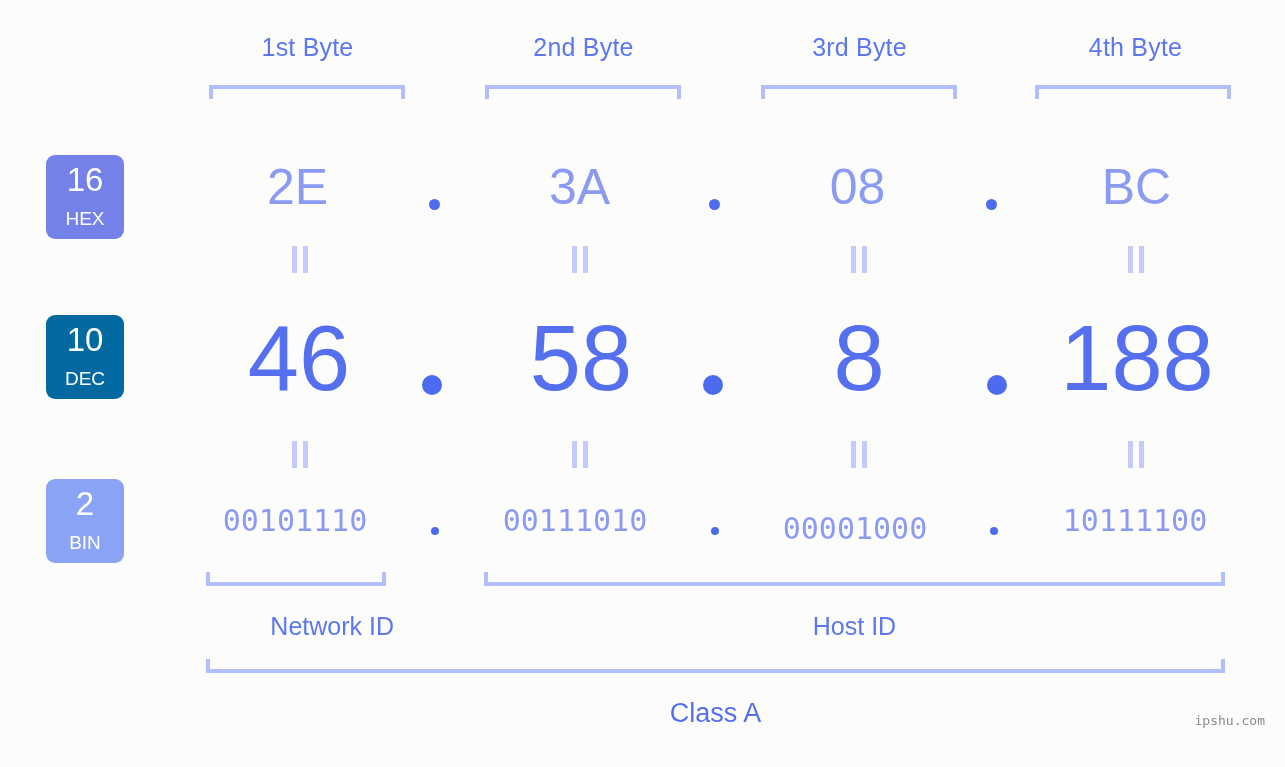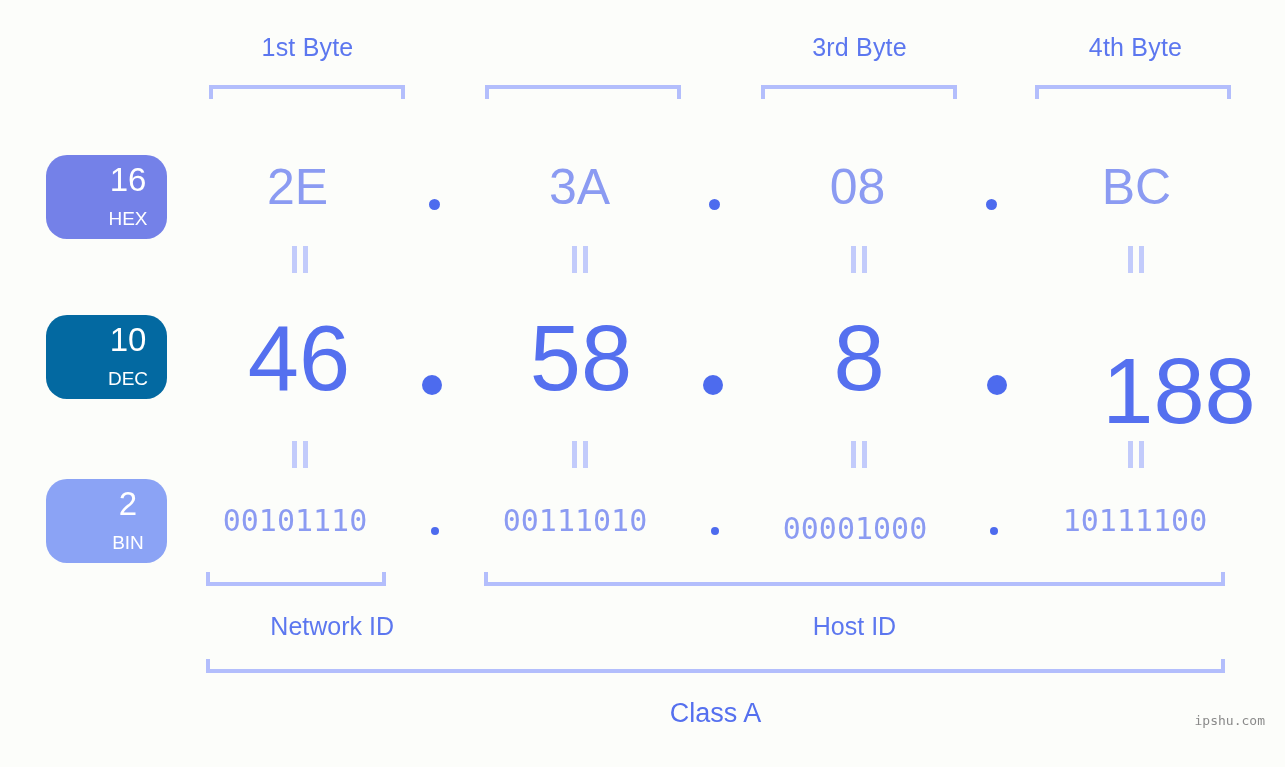--- a/index.html
+++ b/index.html
@@ -47,29 +47,28 @@
     border-left: 4px solid #b3befc;
     border-right: 4px solid #b3befc;
     box-sizing: border-box;
   }
 
   
   .badge {
     position: absolute;
     left: 46px;
     width: 78px;
-    border-radius: 21px;
+    border-radius: 9px;
     color: #ffffff;
     text-align: center;
     display: flex;
     flex-direction: column;
     align-items: center;
     justify-content: center;
     line-height: 1;
-    padding-left: 43px;
   }
   .badge .num {
     font-size: 33px;
     font-weight: 400;
     line-height: 1.05;
   }
   .badge .nm {
     font-size: 19px;
     font-weight: 400;
     line-height: 1.2;
@@ -161,20 +160,21 @@
     color: #8a8a8a;
     letter-spacing: 0px;
   }
 </style>
 </head>
 <body>
 
 <div class="stage">
 
   <div class="byte-label" style="left:210px; width:195px;">1st Byte</div>
+  <div class="byte-label" style="left:486px; width:195px;">2nd Byte</div>
   <div class="byte-label" style="left:762px; width:195px;">3rd Byte</div>
   <div class="byte-label" style="left:1038px; width:195px;">4th Byte</div>
 
   <div class="bracket-down" style="left:209px; top:85px; width:196px;"></div>
   <div class="bracket-down" style="left:485px; top:85px; width:196px;"></div>
   <div class="bracket-down" style="left:761px; top:85px; width:196px;"></div>
   <div class="bracket-down" style="left:1035px; top:85px; width:196px;"></div>
 
   <div class="badge" id="badge-hex">
     <span class="num">16</span>
@@ -216,21 +216,21 @@
       <i></i>
     </div>
 
   <div class="dec-row">
     <div class="cell" style="left:200px; width:198px;">46</div>
     <div class="dot dot-dec" style="left:422px;"></div>
     <div class="cell" style="left:482px; width:198px;">58</div>
     <div class="dot dot-dec" style="left:703px;"></div>
     <div class="cell" style="left:760px; width:198px;">8</div>
     <div class="dot dot-dec" style="left:987px;"></div>
-    <div class="cell" style="left:1080px; width:198px;margin-top:33px;">188</div>
+    <div class="cell" style="left:1038px; width:198px;">188</div>
   </div>
 
   <div class="eq eq-dec" style="left:292px;">
       <i></i>
       <i></i>
     </div>
   <div class="eq eq-dec" style="left:572px;">
       <i></i>
       <i></i>
     </div>

